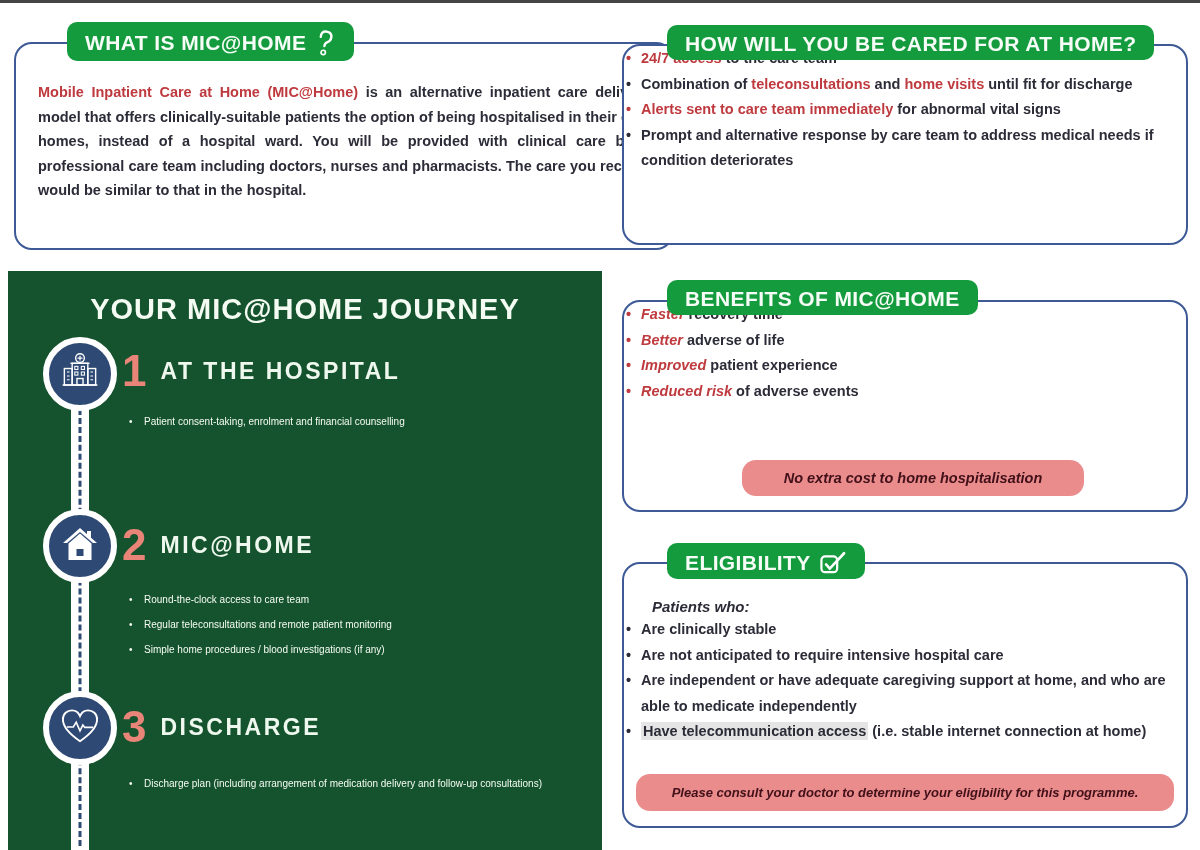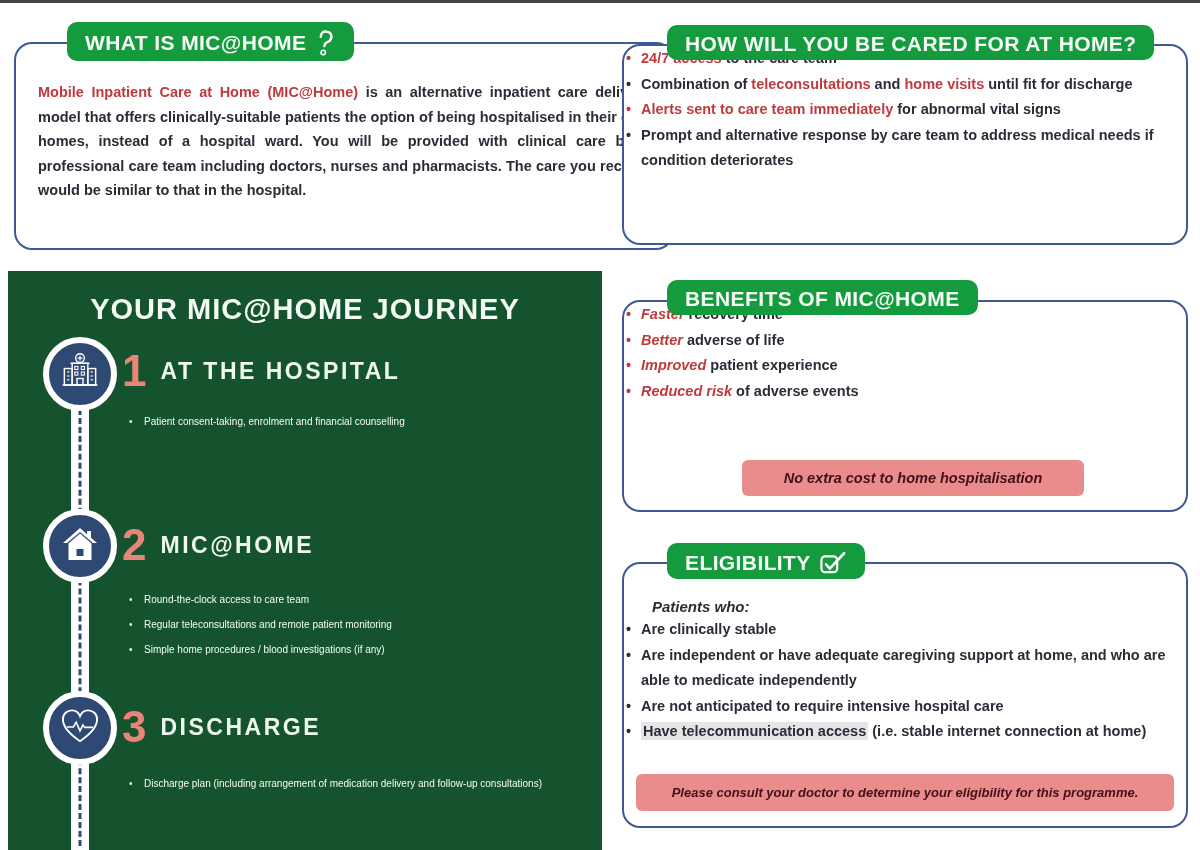--- a/index.html
+++ b/index.html
@@ -50,21 +50,21 @@
   
   .box-cared{left:622px;top:44px;width:566px;height:201px;}
   .badge-cared{left:638px;top:25px;}
   .cared-list{padding:42px 26px 0 34px;}
 
   
   .box-benefits{left:622px;top:300px;width:566px;height:212px;}
   .badge-benefits{left:638px;top:280px;align-items:flex-end;}
   .benefits-list{padding:38px 26px 0 40px;}
   .note{
-    background:#eb8c8c;border-radius:6px;color:#411019;
+    background:#eb8c8c;border-radius:14px;color:#411019;
     font-weight:bold;font-style:italic;text-align:center;
   }
   .note-benefits{
     position:absolute;left:118px;top:158px;width:330px;
     font-size:14.5px;padding:10px 6px;
   }
 
   
   .box-elig{left:622px;top:562px;width:566px;height:266px;}
   .badge-elig{left:638px;top:543px;}
@@ -231,18 +231,18 @@
     <svg width="28" height="25" viewBox="0 0 30 27">
       <rect x="2.5" y="7" width="17" height="17" rx="4" fill="none" stroke="#ffffff" stroke-width="2.4"></rect>
       <path d="M7.5 15.5 l4 4.5 L27 3.5" fill="none" stroke="#ffffff" stroke-width="2.8" stroke-linecap="round"></path>
     </svg>
   </span>
 </div>
 <div class="box box-elig">
   <p class="elig-intro">Patients who:</p>
   <ul class="blist elig-list">
     <li class="bullet-dark"><span>Are clinically stable</span></li>
+    <li class="bullet-dark"><span>Are not anticipated to require intensive hospital care</span></li>
     <li class="bullet-dark"><span>Are independent or have adequate caregiving support at home, and who are able to medicate independently</span></li>
-    <li class="bullet-dark"><span>Are not anticipated to require intensive hospital care</span></li>
     <li class="bullet-dark"><span class="seg-hl">Have telecommunication access</span><span> (i.e. stable internet connection at home)</span></li>
   </ul>
   <div class="note note-elig">Please consult your doctor to determine your eligibility for this programme.</div>
 </div>
 
 </body></html>

